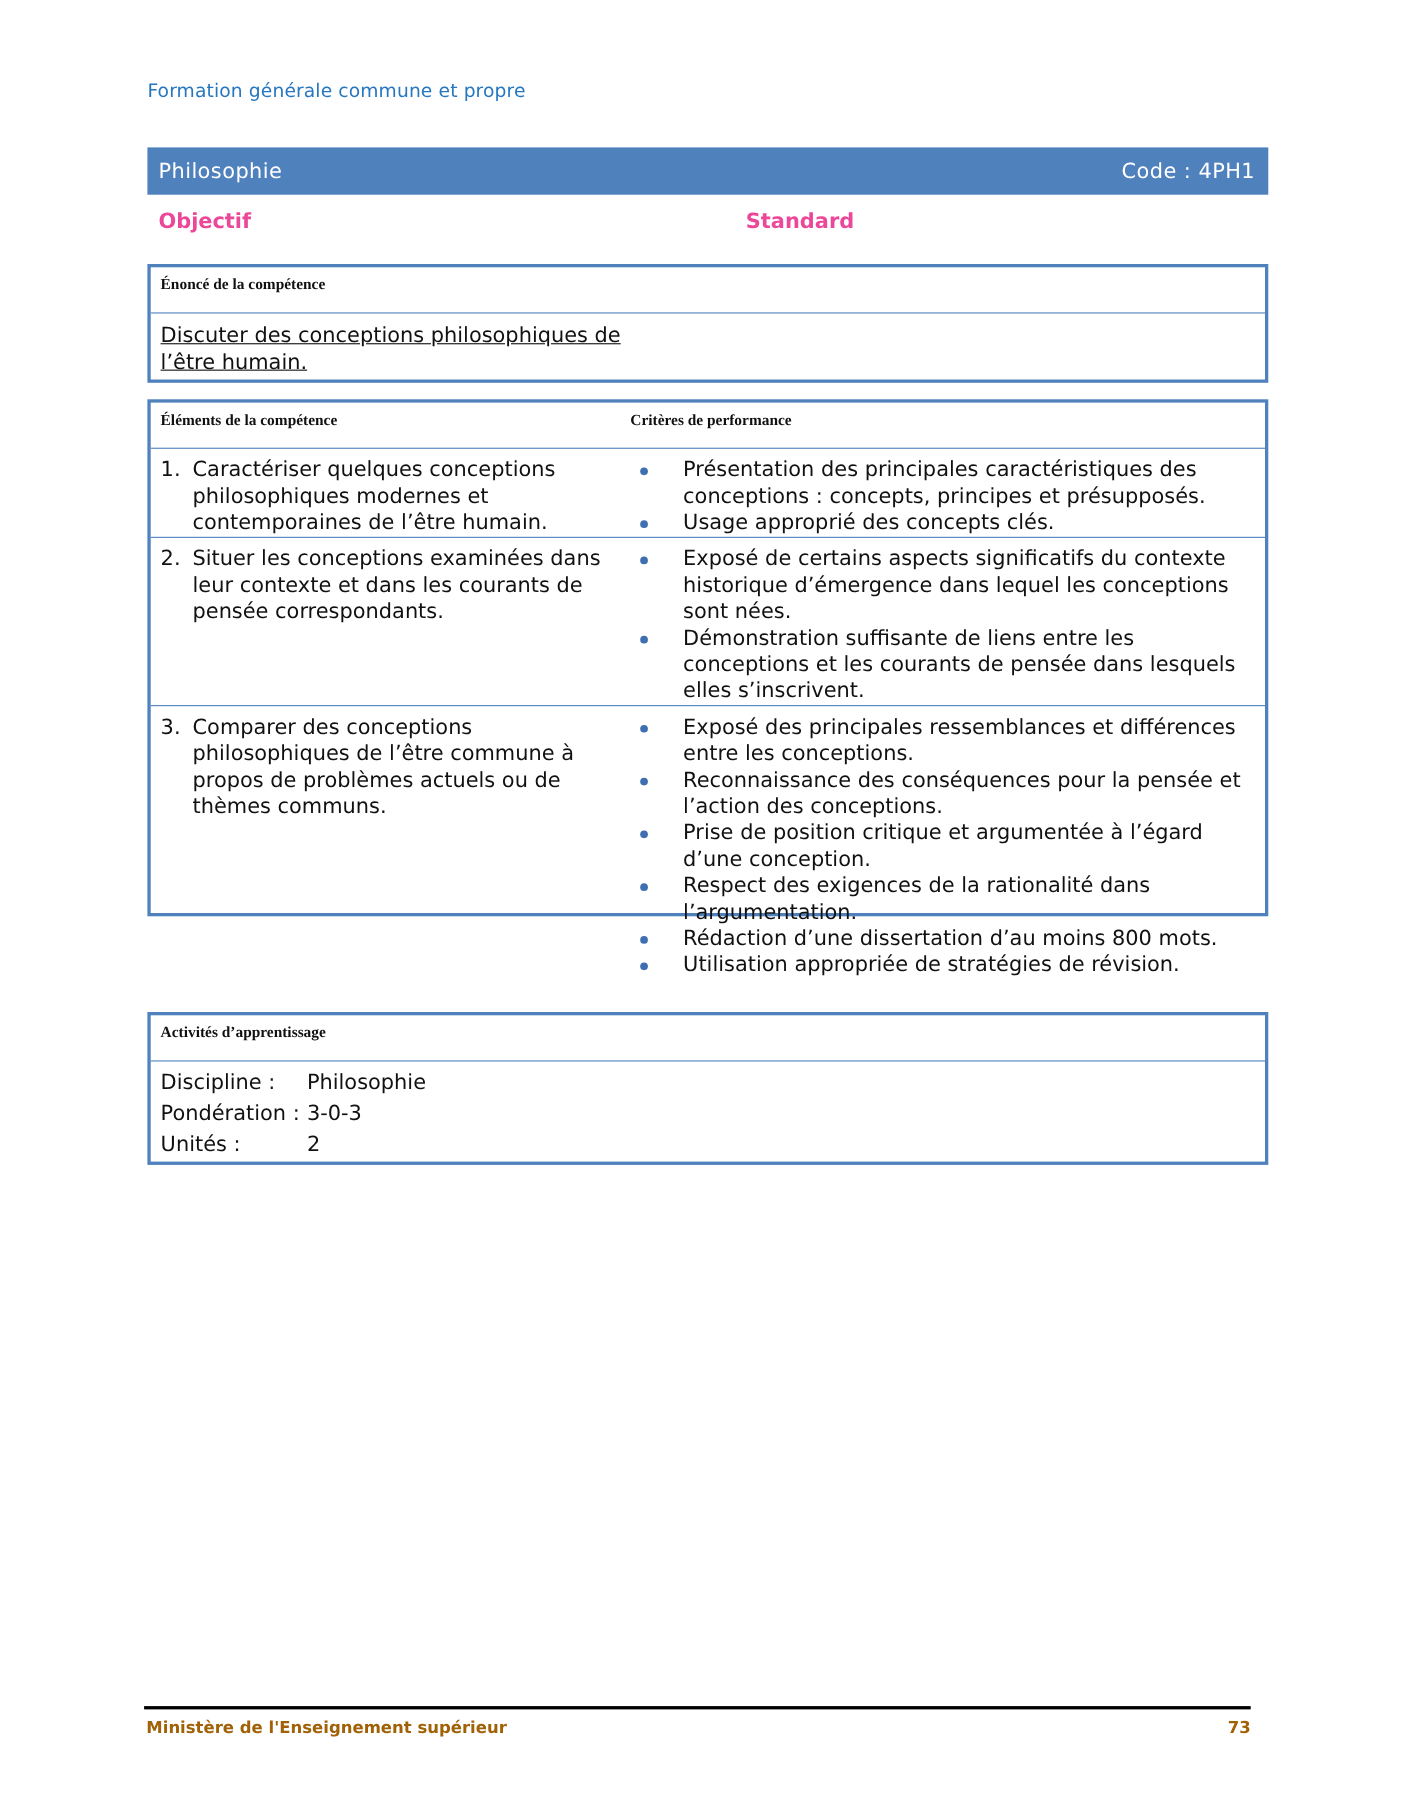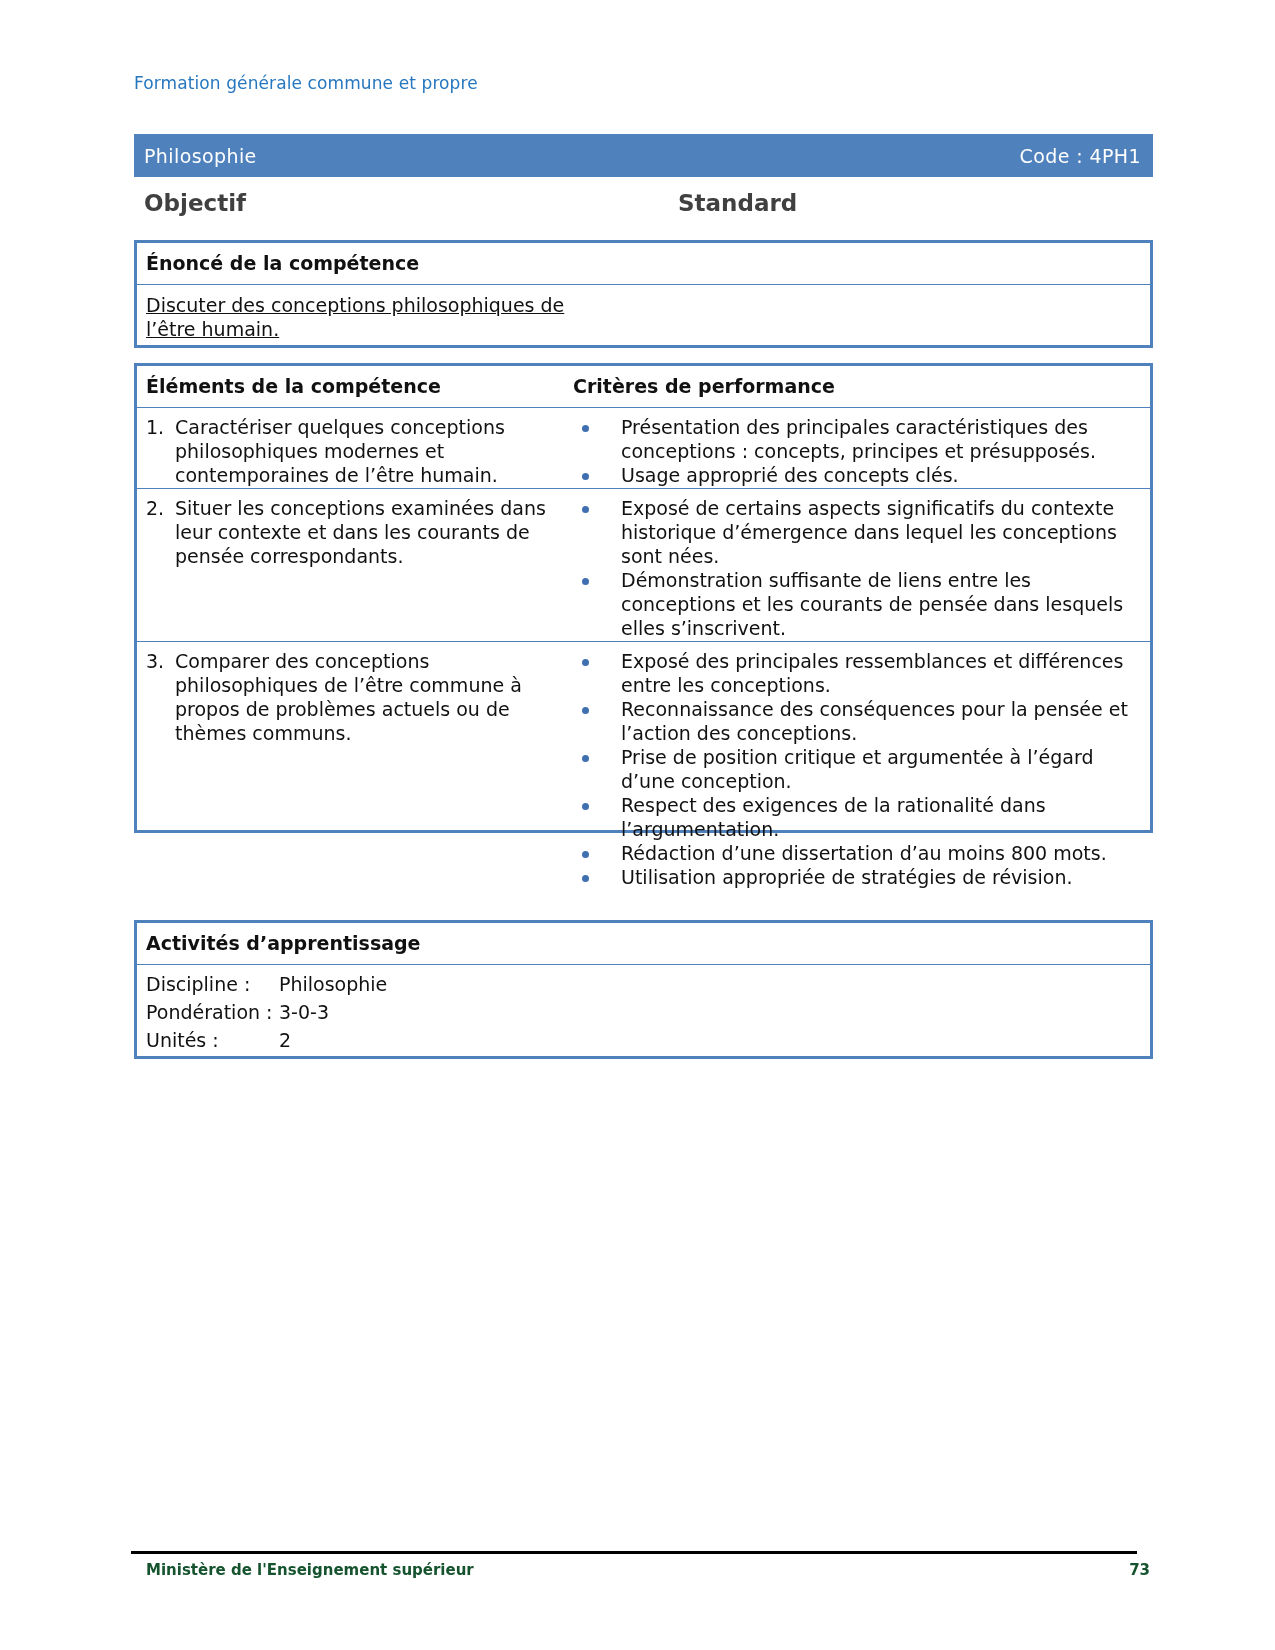--- a/index.html
+++ b/index.html
@@ -13,32 +13,32 @@
       font-size: 17px; color: #2677bf; letter-spacing: 0.1px;
     }
     .course-bar {
       position: absolute; left: 134px; top: 134px; width: 1019px; height: 43px;
       background: #4f81bd; color: #ffffff; font-size: 19px;
       display: flex; align-items: center; justify-content: space-between;
       box-sizing: border-box; padding: 0 12px 0 10px; letter-spacing: 0.4px;
     }
     .obj-row {
       position: absolute; top: 190px; left: 134px; width: 1019px; height: 34px;
-      font-size: 23px; font-weight: bold; color: #404040;
+      font-size: 19px; font-weight: bold; color: #ec4899;
     }
     .obj-row .obj-label { position: absolute; left: 10px; top: 0; }
     .obj-row .obj-value { position: absolute; left: 544px; top: 0; }
 
     .box {
       position: absolute; left: 134px; width: 1019px; box-sizing: border-box;
       border: 3px solid #4f81bd; background: #fff;
     }
     .box .hdr {
-      font-weight: bold; font-size: 19px; padding: 9px 0 0 9px; height: 42px;
-      box-sizing: border-box; border-bottom: 1.5px solid #4f81bd;
+      font-weight: bold; font-size: 14px; padding: 9px 0 0 9px; height: 42px;
+      box-sizing: border-box; border-bottom: 1.5px solid #4f81bd; font-family: Liberation Serif, serif;
     }
     .enonce { top: 240px; height: 108px; }
     .enonce .body {
       font-size: 19px; line-height: 24px; padding: 8px 9px; width: 420px; text-decoration: underline;
     }
 
     .elements { top: 363px; height: 470px; }
     .elements .hdr { display: flex; padding-left: 0; }
     .elements .hdr .c1 { width: 427px; padding-left: 9px; }
     .elements .hdr .c2 { padding-left: 0; }
@@ -65,22 +65,22 @@
 
     .activites { top: 920px; height: 139px; }
     .activites .body { padding: 5px 9px; font-size: 19px; line-height: 28px; }
     .kv { display: flex; }
     .kv .k { width: 133px; }
 
     .footer-rule {
       position: absolute; left: 131px; top: 1551px; width: 1006px; height: 3px; background: #000;
     }
     .footer {
-      position: absolute; left: 146px; top: 1561px; width: 1004px;
-      font-size: 15px; font-weight: bold; color: #14532d;
+      position: absolute; left: 133px; top: 1561px; width: 1004px;
+      font-size: 15px; font-weight: bold; color: #a16207;
       display: flex; justify-content: space-between;
     }
   </style>
 </head>
 <body>
 
 <div class="running-head">Formation générale commune et propre</div>
 
 <div class="course-bar">
   <span>Philosophie</span>

